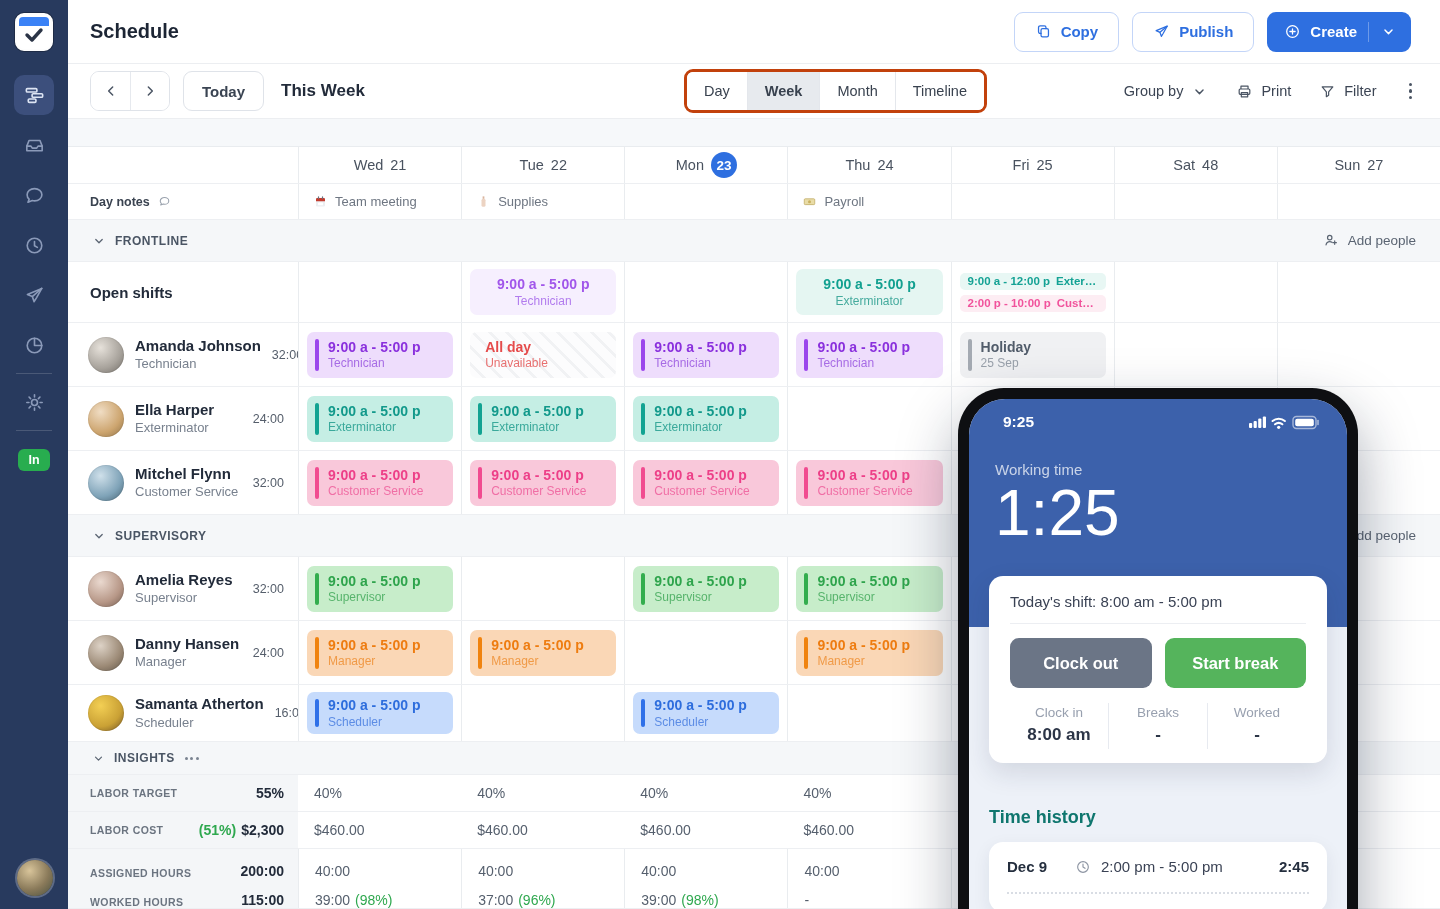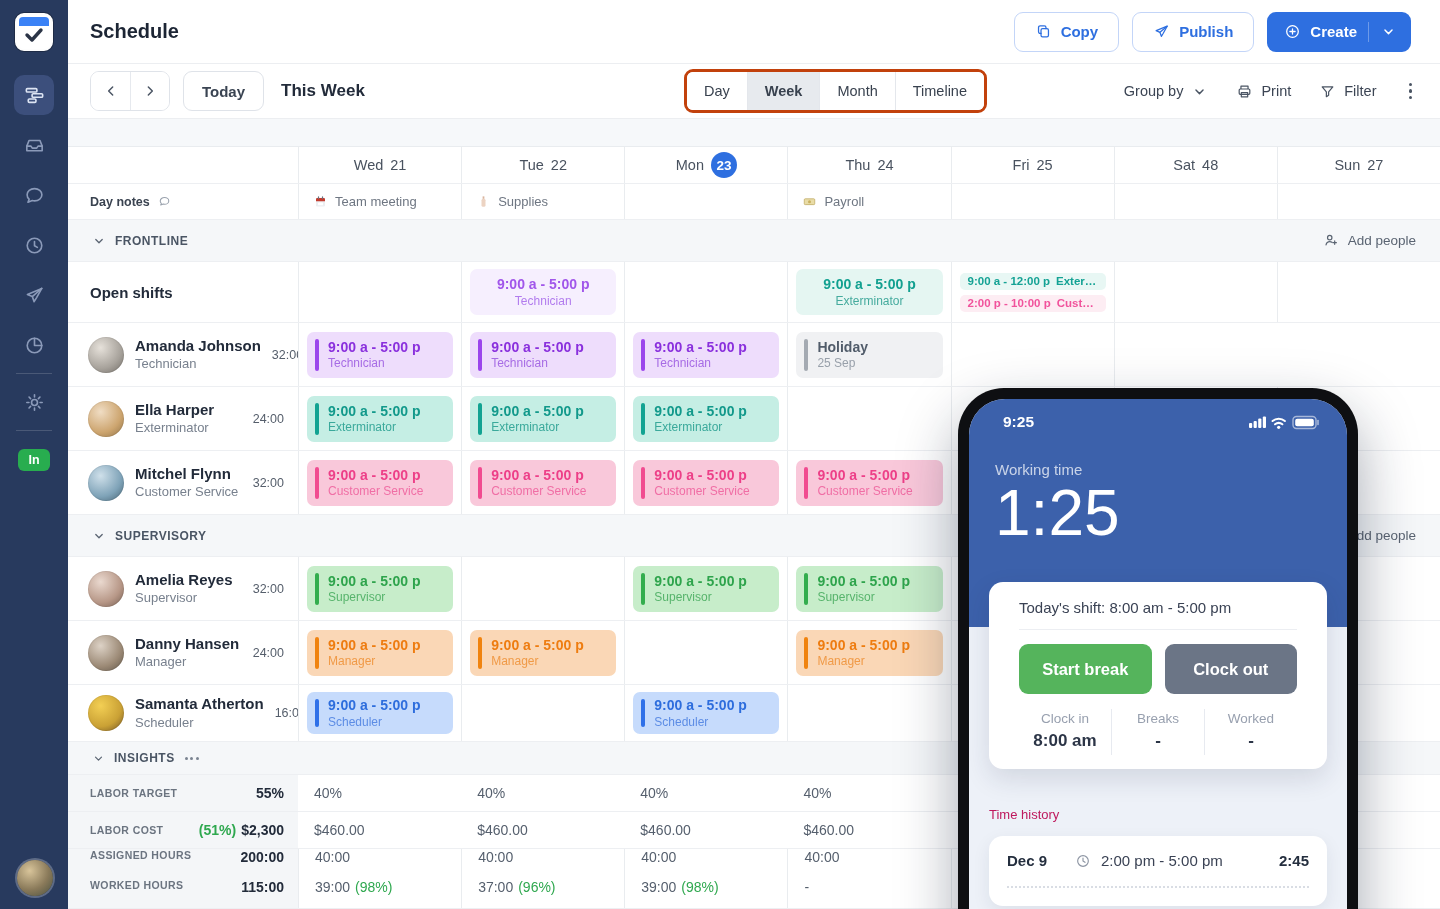--- a/index.html
+++ b/index.html
@@ -105,48 +105,48 @@
   .v-unavail .t{color:#e54b4b;} .v-unavail .r{color:#e87070;}
   .v-mini-teal { background:#e8f7f4; color:#14a294; }
   .v-mini-pink { background:#fdedf3; color:#f1539c; }
 
   .ins-left { background:#f4f6f8; display:flex; align-items:center; padding:0 14px 0 22px; }
   .ins-label { font-size:10.5px; font-weight:700; letter-spacing:.4px; color:#6b7480; }
   .ins-total { margin-left:auto; font-size:14px; font-weight:700; color:#222b3a; white-space:nowrap; }
   .ins-pct { color:#2fa84f; font-weight:700; margin-right:5px; }
   .ins-val { display:flex; align-items:center; padding-left:16px; font-size:14px; color:#555f6d; }
   .ins-val .g { color:#2fa84f; margin-left:5px; }
-  .ins-line { height:30px; display:flex; align-items:flex-start; }
+  .ins-line { height:30px; display:flex; align-items:flex-end; }
   .ins-left.dbl, .ins-val.dbl { flex-direction:column; align-items:stretch; justify-content:center; }
   .ins-left.dbl .ins-line { padding-right:0; }
   .ins-left.dbl .ins-line .ins-total { margin-left:auto; }
 
   
   .phone { position:absolute; left:958px; top:388px; width:400px; height:640px; background:#0e0f12; border-radius:46px; padding:11px; box-shadow:0 26px 60px rgba(15,25,50,.38); z-index:50; }
   .screen { width:100%; height:100%; border-radius:36px; overflow:hidden; background:#edf1f8; position:relative; }
   .ph-blue { height:228px; background:#3c61ab; padding:14px 26px 0; }
   .ph-status { display:flex; align-items:center; }
   .ph-time { color:#fff; font-size:15.5px; font-weight:700; margin-left:8px; }
   .ph-status svg { margin-left:auto; }
   .ph-worklabel { margin-top:30px; font-size:15px; color:rgba(255,255,255,.72); }
   .ph-workvalue { margin-top:2px; font-size:64px; font-weight:500; color:#fff; line-height:1.05; }
-  .shift-card { position:absolute; top:183px; left:20px; right:20px; background:#fff; border-radius:14px; box-shadow:0 10px 26px rgba(30,40,70,.13); padding:17px 30px 14px; }
+  .shift-card { position:absolute; top:177px; left:20px; right:20px; background:#fff; border-radius:14px; box-shadow:0 10px 26px rgba(30,40,70,.13); padding:17px 21px 14px; }
   .shift-line { font-size:15px; color:#3a4254; }
   .card-div { height:1px; background:#eceef2; margin:13px 0 14px; }
   .ph-btn-row { display:flex; gap:13px; }
   .ph-btn { flex:1; height:50px; border-radius:9px; border:none; color:#fff; font-size:16.5px; font-weight:700; display:flex; align-items:center; justify-content:center; cursor:pointer; font-family:inherit; }
   .ph-btn.green { background:#55b45c; }
   .ph-btn.slate { background:#6b7586; }
   .ph-stats { display:flex; margin-top:15px; }
   .ph-stat { flex:1; text-align:center; padding:2px 0 4px; }
   .ph-stat + .ph-stat { border-left:1px solid #e7eaf0; }
   .ph-stat .lb { font-size:13.5px; color:#98a0af; }
   .ph-stat .vl { margin-top:5px; font-size:17px; font-weight:600; color:#2c3547; }
   .ph-body { padding:408px 20px 0; }
-  .ph-history-title { font-size:13px; font-weight:400; color:#be185d; }
+  .ph-history-title { font-size:18px; font-weight:700; color:#0f766e; }
   .hist-card { margin-top:14px; background:#fff; border-radius:14px; padding:16px 18px 18px; box-shadow:0 6px 18px rgba(30,40,70,.08); }
   .hist-row { display:flex; align-items:center; gap:10px; cursor:pointer; }
   .hist-date { font-size:15px; font-weight:700; color:#242e3e; width:58px; }
   .hist-row svg { width:16px; height:16px; color:#8d95a3; }
   .hist-range { font-size:15px; color:#3a4254; }
   .hist-total { margin-left:auto; font-size:15px; font-weight:700; color:#242e3e; }
   .hist-dotted { margin-top:17px; border-top:2px dotted #d9dde4; }
 </style>
 </head>
 <body>
@@ -456,20 +456,26 @@
               <div class="p-name">Amanda Johnson</div>
               <div class="p-role">Technician</div>
             </div>
             <div class="p-hours">32:00</div>
           </div>
           <div class="cell shift-cell">
             <div class="chip v-purple">
               <span class="bar"></span>
               <div class="t">9:00 a - 5:00 p</div>
               <div class="r">Technician</div>
+            </div>
+          </div>
+          <div class="cell shift-cell">
+            <div class="chip v-unavail">
+              <div class="t">All day</div>
+              <div class="r">Unavailable</div>
             </div>
           </div>
           <div class="cell shift-cell">
             <div class="chip v-purple">
               <span class="bar"></span>
               <div class="t">9:00 a - 5:00 p</div>
               <div class="r">Technician</div>
             </div>
           </div>
           <div class="cell shift-cell">
@@ -843,22 +849,22 @@
             </svg>
           </span>
         </div>
         <div class="ph-worklabel">Working time</div>
         <div class="ph-workvalue">1:25</div>
       </div>
       <div class="shift-card">
         <div class="shift-line">Today's shift: 8:00 am - 5:00 pm</div>
         <div class="card-div"></div>
         <div class="ph-btn-row">
+          <button class="ph-btn slate">Clock out</button>
           <button class="ph-btn green">Start break</button>
-          <button class="ph-btn slate">Clock out</button>
         </div>
         <div class="ph-stats" id="ph-stats">
             <div class="ph-stat">
               <div class="lb">Clock in</div>
               <div class="vl">8:00 am</div>
             </div>
             <div class="ph-stat">
               <div class="lb">Breaks</div>
               <div class="vl">-</div>
             </div>

